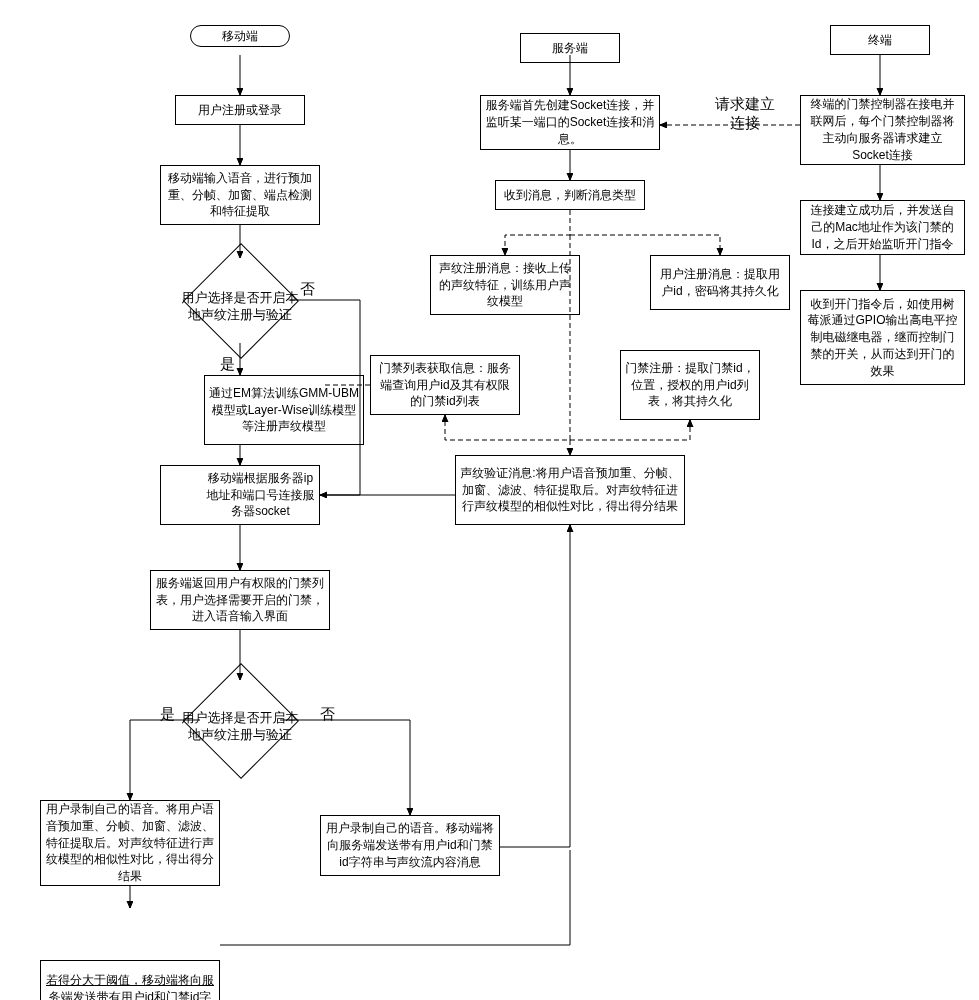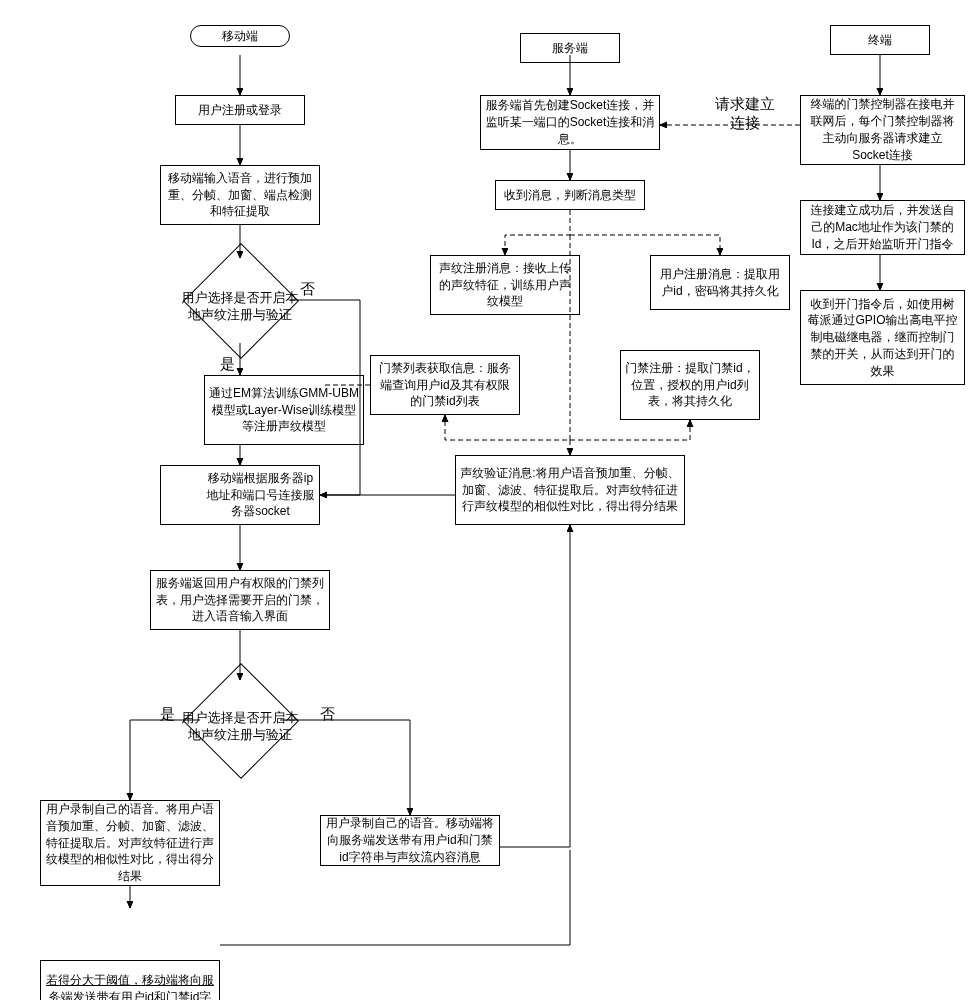--- a/index.html
+++ b/index.html
@@ -99,21 +99,21 @@
 
 <div class="diamond" style="left:200px; top:680px;"></div>
 <div class="diamond-label" style="left:180px; top:710px;"><span>用户选择是否开启本地声纹注册与验证</span></div>
 
 <div class="box" style="left:40px; top:800px; width:180px; height:86px;">
     <span>用户录制自己的语音。将用户语音预加重、分帧、加窗、滤波、特征提取后。对声纹特征进行声纹模型的相似性对比，得出得分结果</span>
   </div>
 <div class="box" style="left:40px; top:960px; width:180px; height:75px;text-decoration:underline;">
     <span>若得分大于阈值，移动端将向服务端发送带有用户id和门禁id字符串消息。否则，返回消息提示</span>
   </div>
-<div class="box" style="left:320px; top:815px; width:180px; height:51px;align-items:center;">
+<div class="box" style="left:320px; top:815px; width:180px; height:61px;align-items:center;">
     <span>用户录制自己的语音。移动端将向服务端发送带有用户id和门禁id字符串与声纹流内容消息</span>
   </div>
 
 <div class="box" style="left:480px; top:95px; width:180px; height:55px;">
     <span>服务端首先创建Socket连接，并监听某一端口的Socket连接和消息。</span>
   </div>
 <div class="box" style="left:495px; top:180px; width:150px; height:30px;">
     <span>收到消息，判断消息类型</span>
   </div>
 <div class="box" style="left:430px; top:255px; width:150px; height:60px;">

